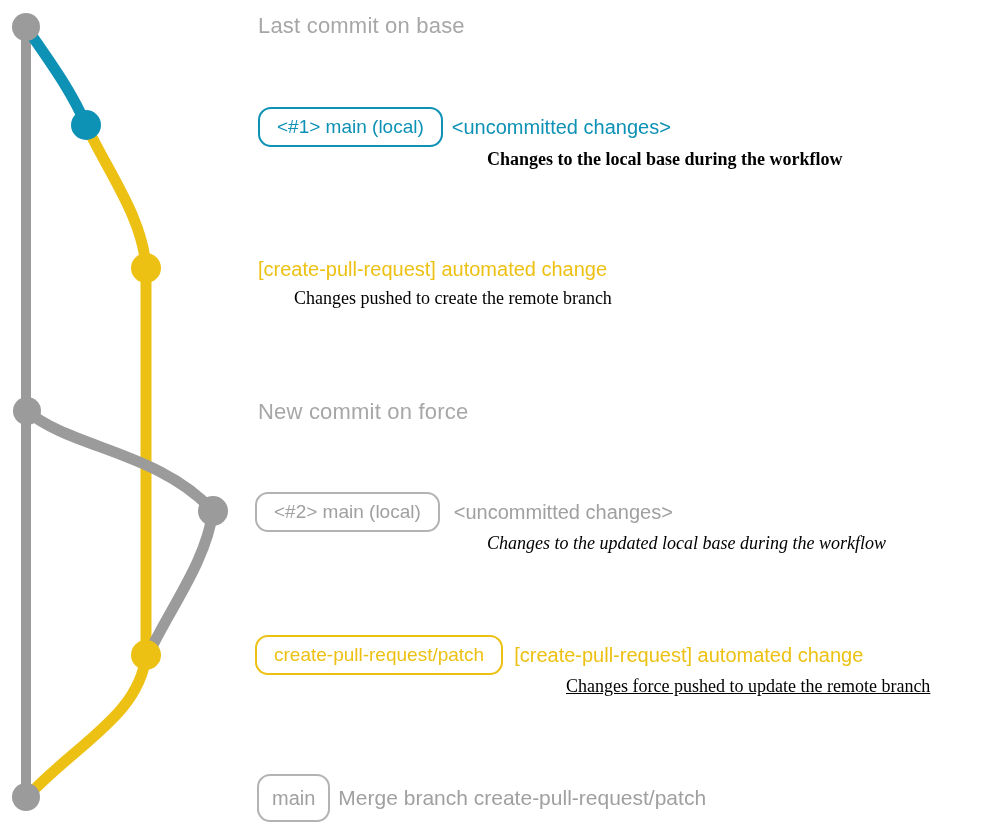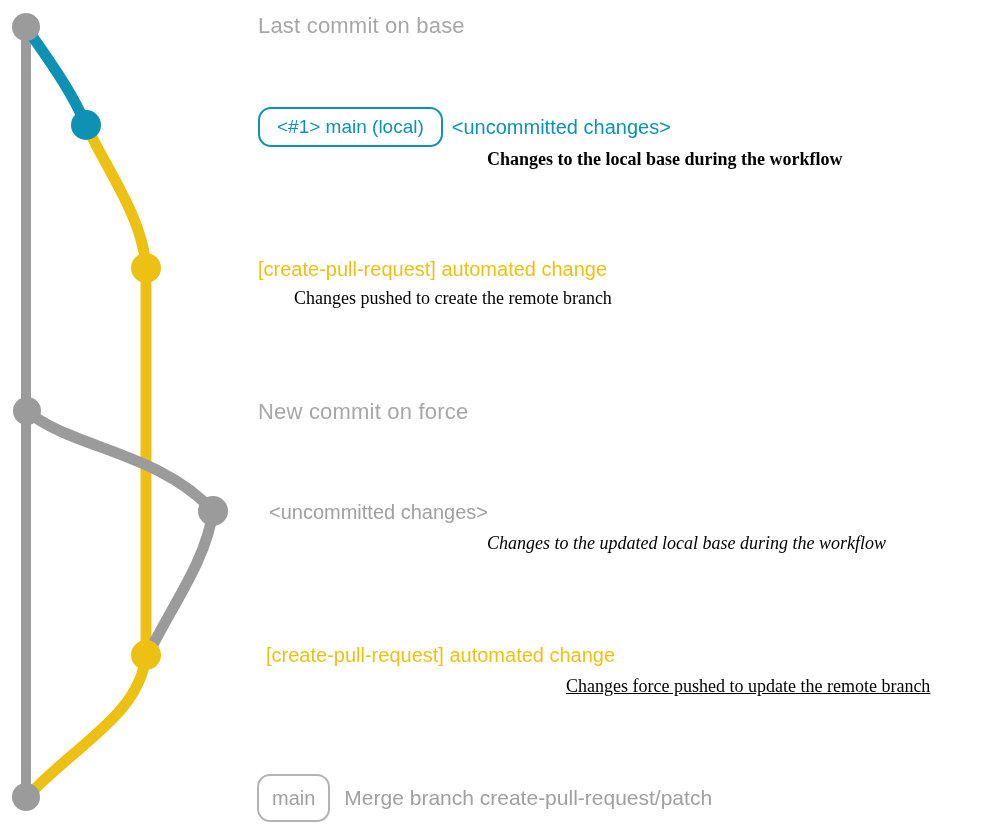--- a/index.html
+++ b/index.html
@@ -60,25 +60,27 @@
 <div class="desc" style="left:487px;top:149px;font-weight:bold;">Changes to the local base during the workflow</div>
 
 <div class="row" style="left:258px;top:249px;">
   <span class="lbl yellow">[create-pull-request] automated change</span>
 </div>
 <div class="desc" style="left:269px;top:288px;margin-left:25px;">Changes pushed to create the remote branch</div>
 
 <div class="heading" style="left:258px;top:399px;">New commit on force</div>
 
 <div class="row" style="left:255px;top:492px;">
+  <span class="badge gray">&lt;#2&gt; main (local)</span>
   <span class="lbl gray" style="margin-left:14px;">&lt;uncommitted changes&gt;</span>
 </div>
 <div class="desc" style="left:487px;top:533px;font-style:italic;">Changes to the updated local base during the workflow</div>
 
 <div class="row" style="left:255px;top:635px;">
+  <span class="badge yellow">create-pull-request/patch</span>
   <span class="lbl yellow" style="margin-left:11px;">[create-pull-request] automated change</span>
 </div>
 <div class="desc" style="left:566px;top:676px;text-decoration:underline;">Changes force pushed to update the remote branch</div>
 
 <div class="row" style="left:257px;top:778px;">
   <span class="badge gray" style="padding:4px 13px;font-size:20px;">main</span>
-  <span class="lbl gray big" style="margin-left:14px;">Merge branch create-pull-request/patch</span>
+  <span class="lbl gray big" style="margin-left:8px;">Merge branch create-pull-request/patch</span>
 </div>
 
 </body></html>

